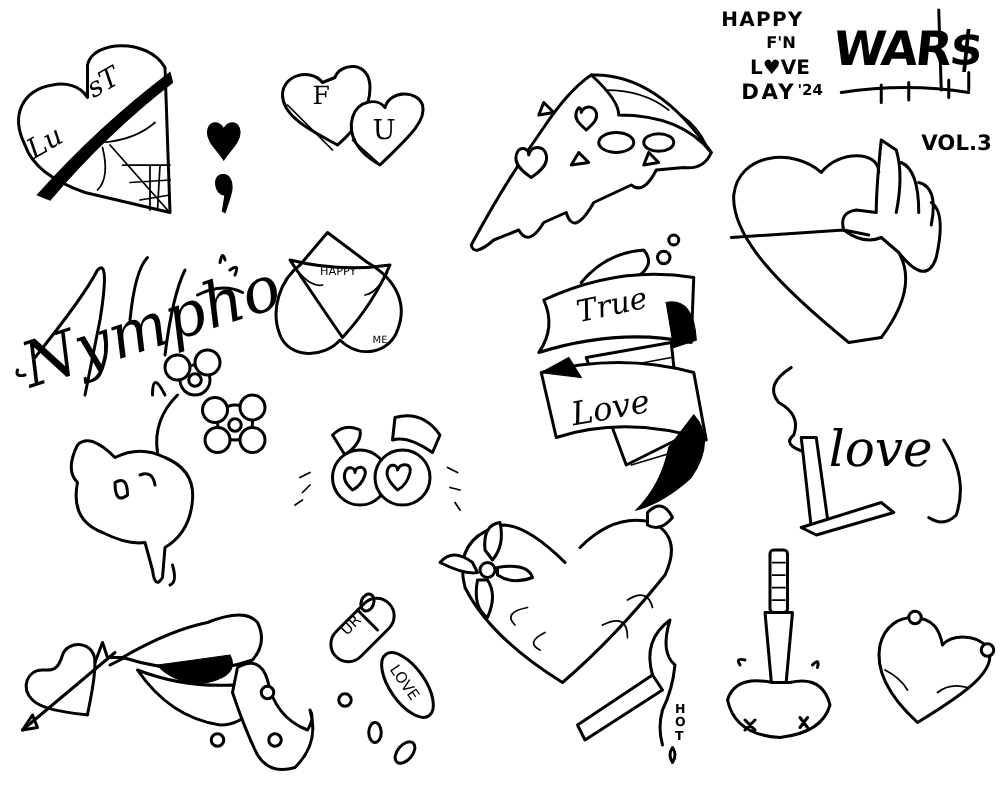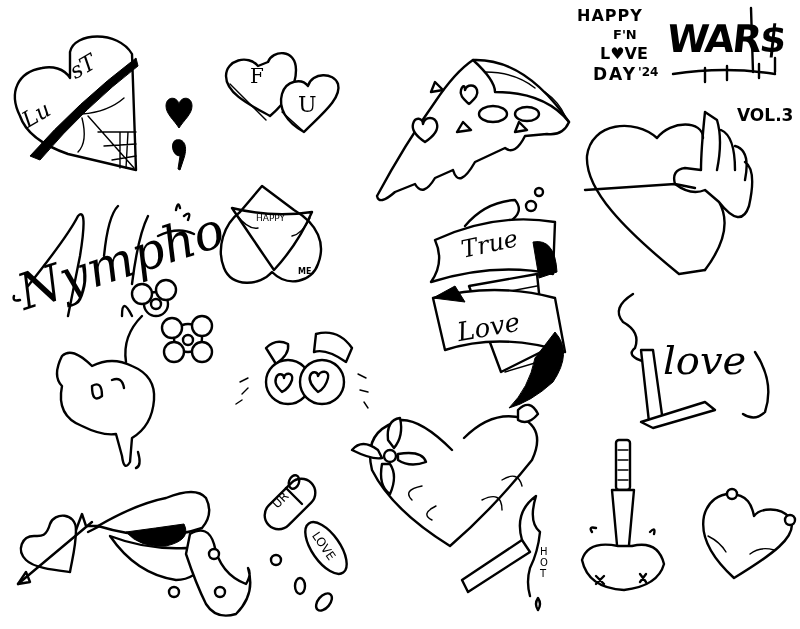--- a/index.html
+++ b/index.html
@@ -95,21 +95,21 @@
     <span class="label script" style="left:6px;top:40px;font-size:50px;transform:rotate(-18deg);">Nympho</span>
   </div>
 
   <div class="flash" style="left:218px;top:184px;width:110px;height:110px;">
     <svg width="110" height="110">
       <path class="ink" d="M44 2 L76 26 C100 40 108 60 100 80 C94 98 70 104 54 88 C42 102 14 104 6 84 C-2 64 6 40 22 28 Z"></path>
       <path class="ink" d="M14 24 Q54 34 94 28 Q80 60 56 86 Q38 60 14 24 Z"></path>
       <path class="thin" d="M18 30 Q30 46 40 44 M92 34 Q84 50 74 52"></path>
     </svg>
     <span class="label caps" style="left:38px;top:30px;font-size:9px;font-weight:normal;">HAPPY</span>
-    <span class="label caps" style="left:80px;top:84px;font-size:8px;font-weight:bold;">ME</span>
+    <span class="label caps" style="left:80px;top:84px;font-size:8px;font-weight:normal;">ME</span>
   </div>
 
   <div class="flash" style="left:405px;top:182px;width:180px;height:230px;">
     <svg width="180" height="230">
       <path class="ink" d="M60 44 Q80 20 110 18 Q120 30 104 40"></path>
       <circle class="ink" cx="134" cy="10" r="4"></circle>
       <circle class="ink" cx="126" cy="24" r="5"></circle>
       <path class="ink" d="M64 104 L132 92 L140 168 L96 190 Z"></path>
       <path class="thin" d="M68 116 L132 104 M74 132 L134 118 M100 190 L140 178"></path>
       <path class="white" d="M30 58 Q90 30 150 40 L148 92 Q90 80 26 100 Q40 80 30 58 Z"></path>
@@ -216,21 +216,21 @@
     <span class="label caps" style="left:16px;top:24px;font-size:12px;font-weight:normal;transform:rotate(-45deg);">UR</span>
     <span class="label caps" style="left:52px;top:70px;font-size:12px;font-weight:normal;transform:rotate(55deg);">LOVE</span>
   </div>
 
   <div class="flash" style="left:458px;top:492px;width:100px;height:124px;">
     <svg width="100" height="124">
       <path class="white" d="M4 88 L64 48 L72 60 L10 100 Z"></path>
       <path class="ink" d="M64 48 Q56 20 78 4 Q70 30 82 40 Q80 60 72 76 Q68 90 72 104"></path>
       <path class="ink" d="M80 118 Q76 112 80 106 Q84 112 80 118 Z"></path>
     </svg>
-    <span class="label caps" style="left:82px;top:54px;font-size:10px;font-weight:normal;width:8px;white-space:normal;word-break:break-all;line-height:11px;">HOT</span>
+    <span class="label caps" style="left:82px;top:70px;font-size:10px;font-weight:bold;width:8px;white-space:normal;word-break:break-all;line-height:11px;">HOT</span>
   </div>
 
   <div class="flash" style="left:578px;top:436px;width:90px;height:160px;">
     <svg width="90" height="160">
       <rect class="white" x="38" y="4" width="14" height="50" rx="3"></rect>
       <path class="thin" d="M40 14 L50 14 M40 24 L50 24 M40 34 L50 34 M40 44 L50 44"></path>
       <path class="white" d="M34 54 L56 54 L50 120 L40 120 Z"></path>
       <path class="white" d="M4 124 Q10 104 40 110 L54 110 Q80 104 86 128 Q80 150 46 154 Q10 152 4 124 Z"></path>
       <path class="ink" d="M18 140 L26 148 M26 140 L18 148 M62 138 L68 146 M68 138 L62 146"></path>
       <path class="ink" d="M14 96 Q10 90 18 92 M72 96 Q78 90 76 98"></path>

